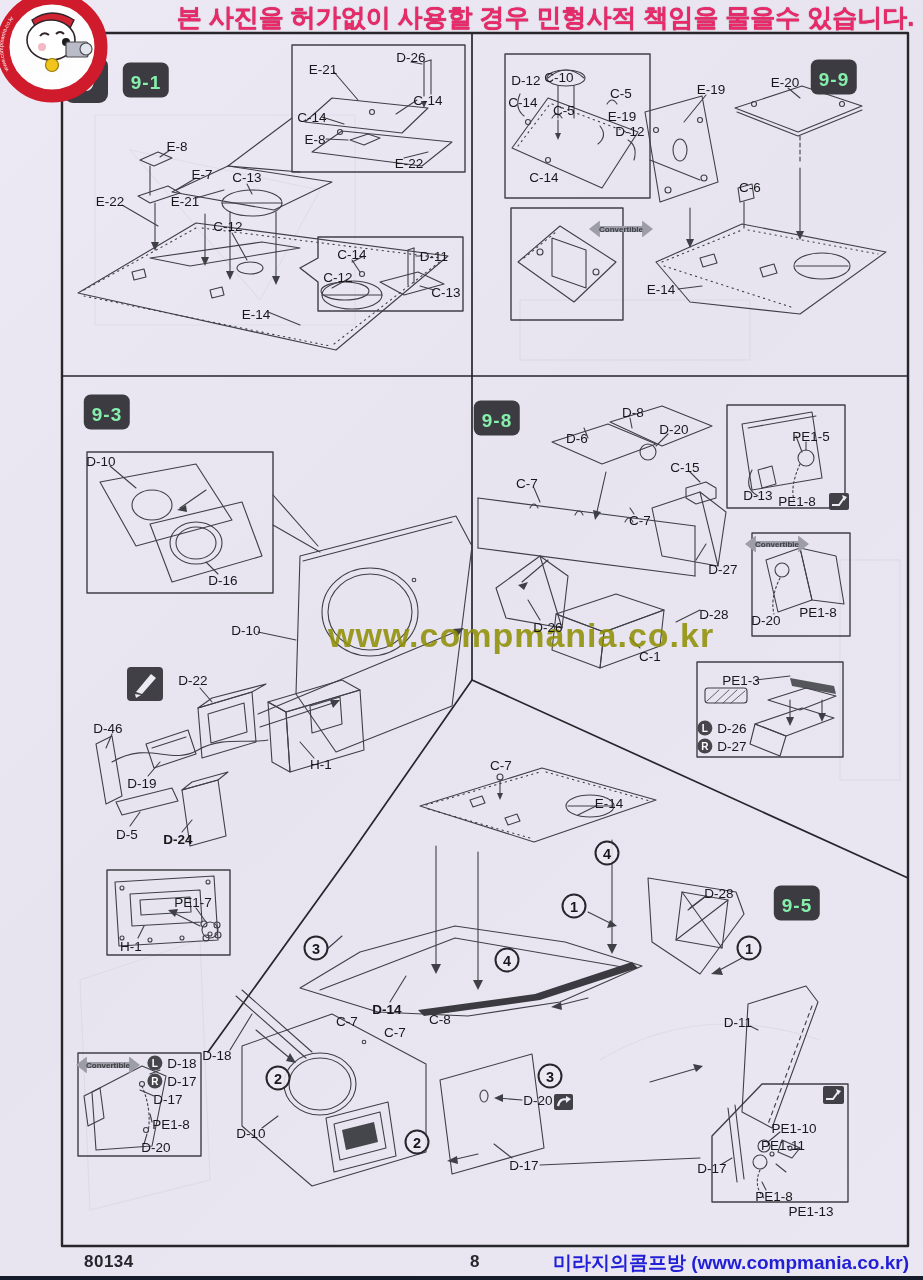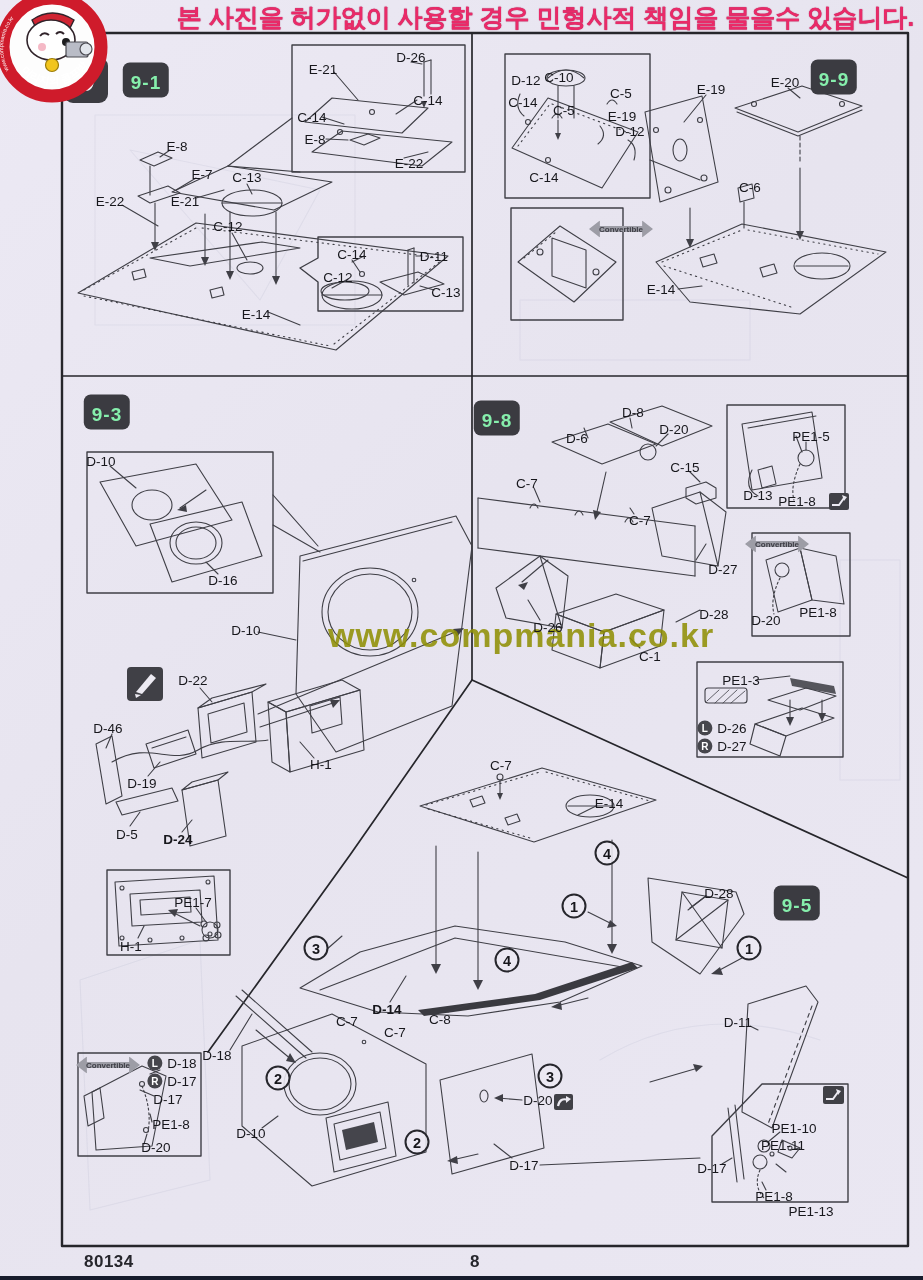--- a/index.html
+++ b/index.html
@@ -607,14 +607,15 @@
   </div>
   <div class="icon-dark" style="left:554px;top:1094px;width:19px;height:16px;border-radius:2px;">
     <svg width="19" height="16" viewBox="0 0 19 16">
       <path d="M4,12 q2,-9 10,-6" stroke="#eceaf2" stroke-width="2.2" fill="none"></path>
       <path d="M12,2 l5,3 -5,4 z" fill="#eceaf2"></path>
     </svg>
   </div>
 
   <div class="footer-kit">80134</div>
   <div class="footer-page">8</div>
+  <div class="footer-site">미라지의콤프방 (www.compmania.co.kr)</div>
   <div class="bottombar"></div>
 </div>
 
 </body></html>

